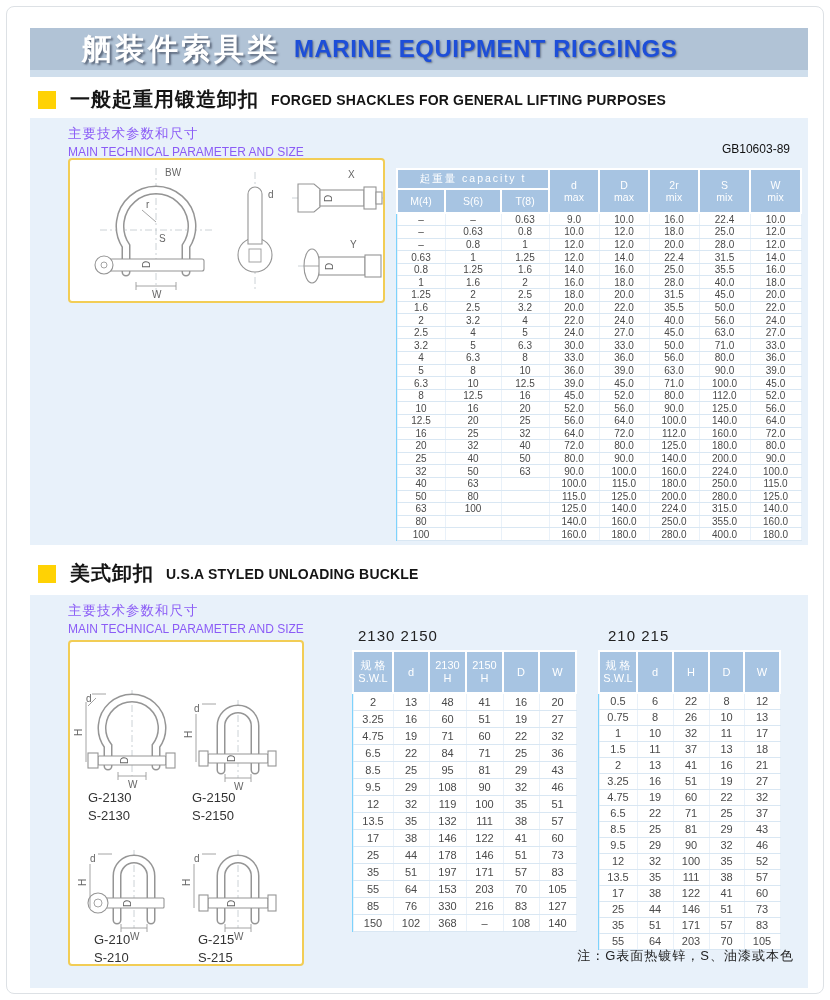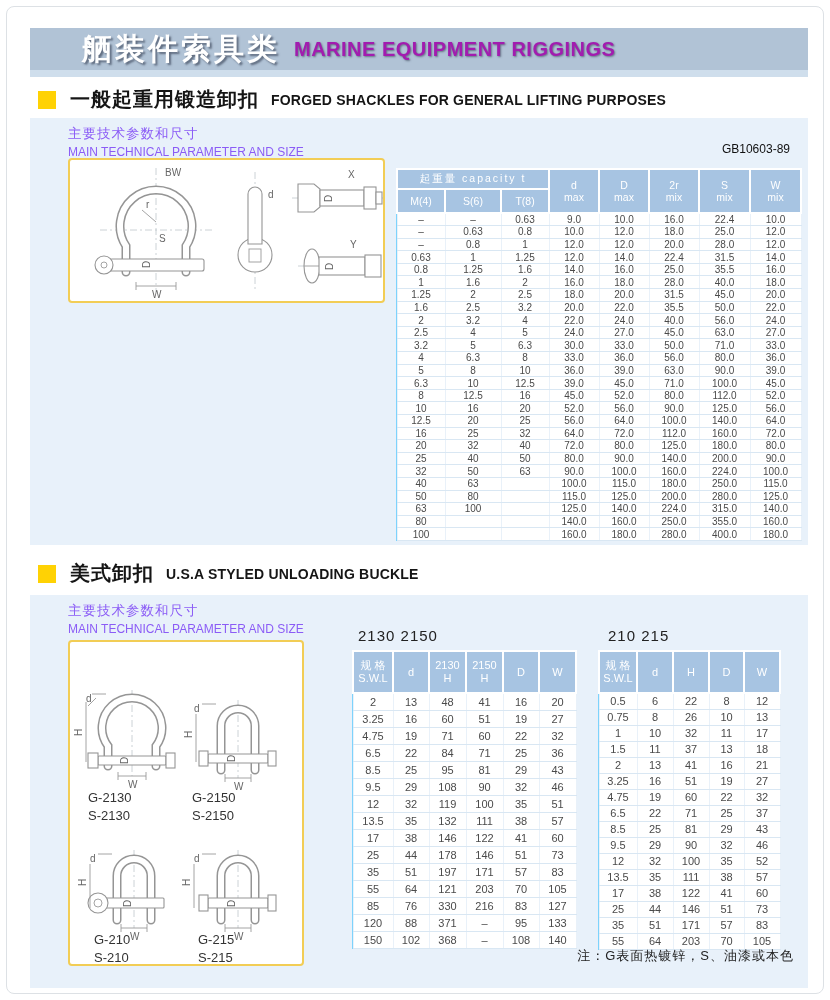--- a/index.html
+++ b/index.html
@@ -5,21 +5,21 @@
   * { margin:0; padding:0; box-sizing:border-box; }
   body { font-family:"Liberation Sans", sans-serif; background:#fff; }
   .page { position:relative; width:830px; height:1000px; background:#ffffff; overflow:hidden; }
   .frame { position:absolute; inset:6px; border:1px solid #dde1e5; border-radius:8px; pointer-events:none; }
 
   
   .banner { position:absolute; left:30px; top:28px; width:778px; height:42px; background:#b1c3d6;
             display:flex; align-items:center; padding-left:52px; }
   .banner .cn { font-size:30px; font-weight:bold; color:#ffffff; letter-spacing:3px;
                 text-shadow:2px 2px 2px rgba(70,80,100,.75); }
-  .banner .en { font-size:20px; font-weight:bold; color:#a21caf; margin-left:14px; letter-spacing:0.5px;
+  .banner .en { font-size:24px; font-weight:bold; color:#1d4ed8; margin-left:14px; letter-spacing:0.5px;
                 text-shadow:1px 1px 2px rgba(70,80,100,.7); }
   .banner-strip { position:absolute; left:30px; top:70px; width:778px; height:7px; background:#cfdeec; }
 
   
   .sec-head { position:absolute; left:38px; display:flex; align-items:center; }
   .bullet { width:18px; height:18px; background:#ffd204; margin-right:14px; flex:none; }
   .sec-head .cn { font-size:20px; font-weight:bold; color:#151515; letter-spacing:1px; }
   .sec-head .en { font-size:14px; font-weight:bold; color:#151515; margin-left:12px; letter-spacing:0.2px; }
 
   
@@ -651,40 +651,32 @@
             <td>35</td>
             <td>51</td>
             <td>197</td>
             <td>171</td>
             <td>57</td>
             <td>83</td>
           </tr>
           <tr>
             <td>55</td>
             <td>64</td>
-            <td>121</td>
+            <td>153</td>
             <td>203</td>
             <td>70</td>
             <td>105</td>
           </tr>
           <tr>
             <td>85</td>
             <td>76</td>
             <td>330</td>
             <td>216</td>
             <td>83</td>
             <td>127</td>
-          </tr>
-          <tr>
-            <td>120</td>
-            <td>88</td>
-            <td>371</td>
-            <td>–</td>
-            <td>95</td>
-            <td>133</td>
           </tr>
           <tr>
             <td>150</td>
             <td>102</td>
             <td>368</td>
             <td>–</td>
             <td>108</td>
             <td>140</td>
           </tr>
         </tbody>

